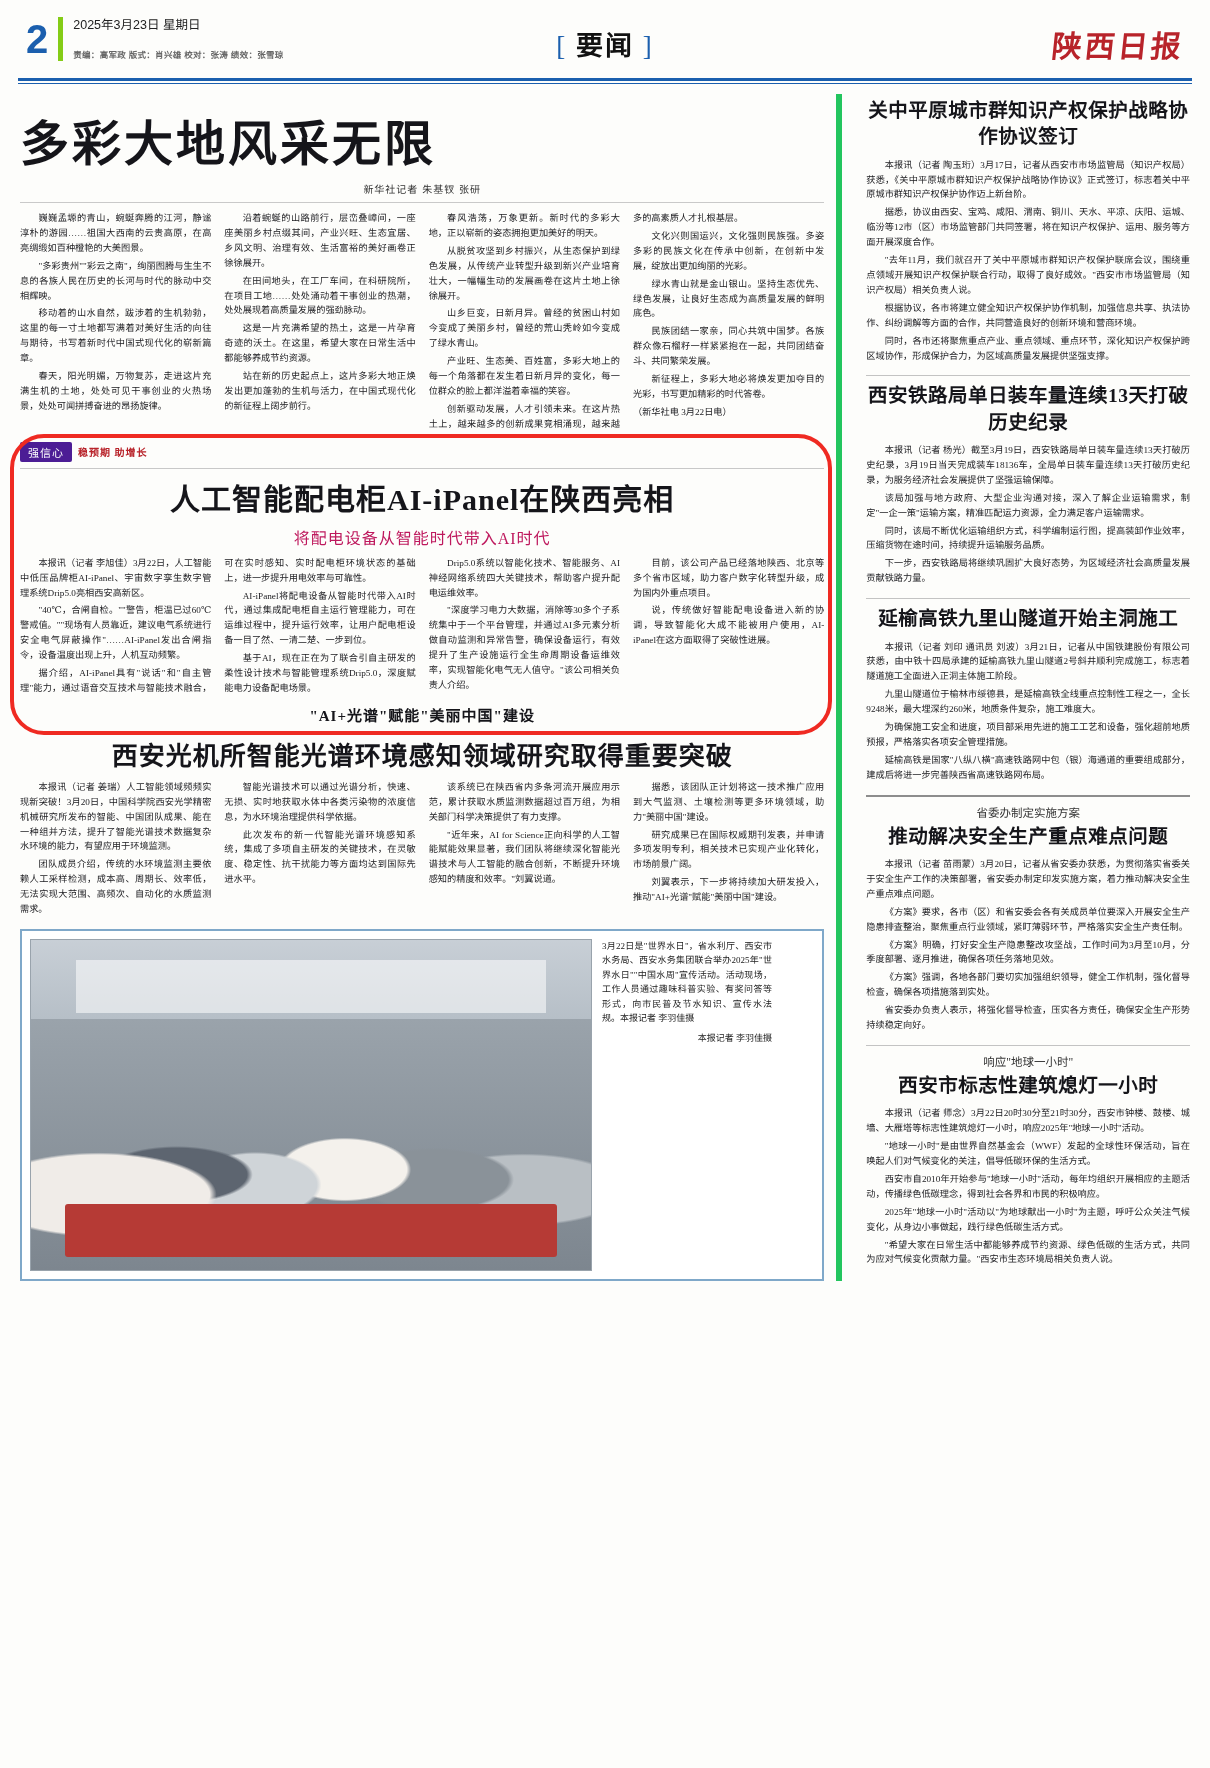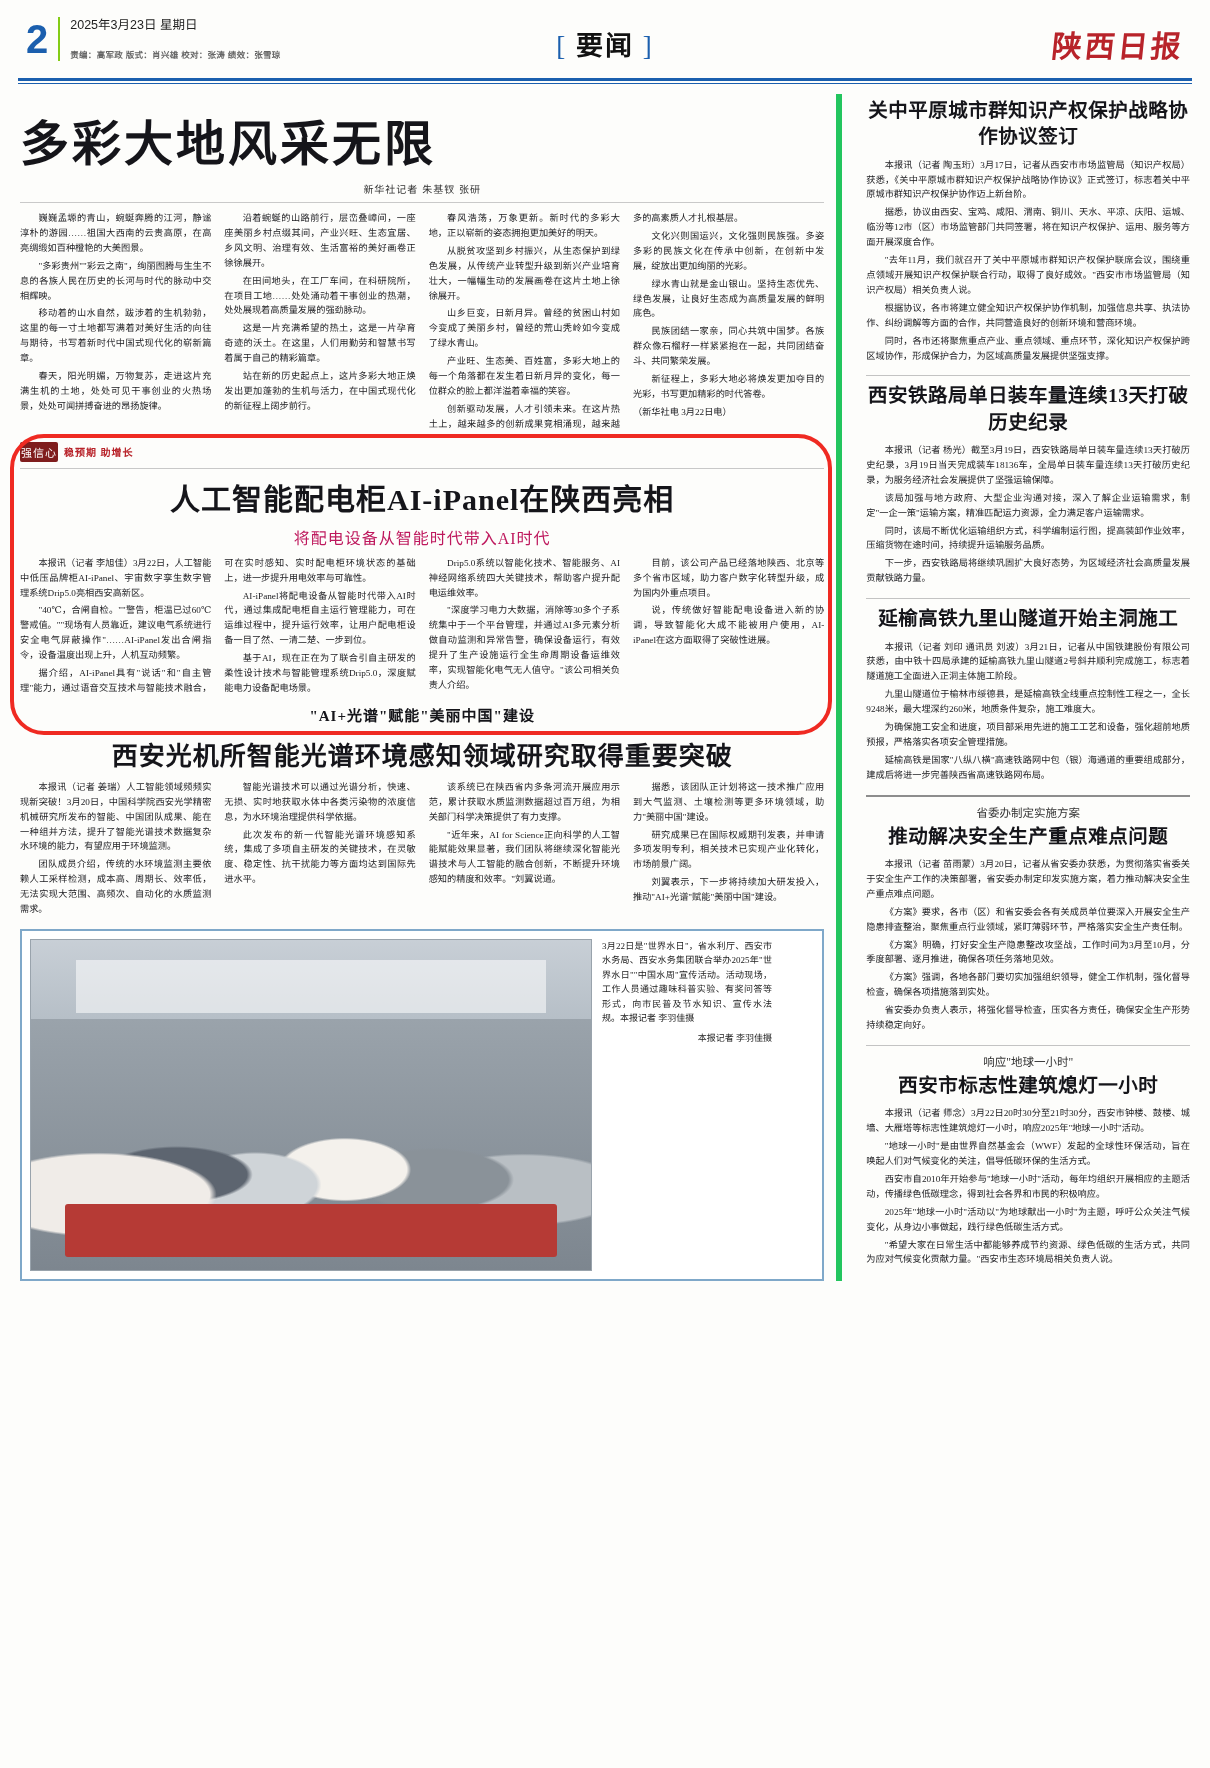--- a/index.html
+++ b/index.html
@@ -20,21 +20,21 @@
     height:78px;
     padding:0 26px;
     display:flex;align-items:center;
   }
   .page-num{
     font-family:"Liberation Sans","DejaVu Sans",sans-serif;
     font-size:40px;font-weight:bold;color:#1b5fae;
     line-height:1;margin-right:10px;
   }
   .date-block{
-    border-left:2px solid #84cc16;
+    border-left:5px solid #84cc16;
     padding-left:10px;
     line-height:1.35;
   }
   .date-line{font-size:12.5px;color:#222;font-family:"Liberation Sans",sans-serif;}
   .editors{font-size:8.5px;color:#666;margin-top:16px;letter-spacing:.3px;font-family:"Liberation Sans",sans-serif;font-weight:bold;}
   .section-title{
     position:absolute;left:50%;top:24px;transform:translateX(-50%);
     font-size:27px;font-weight:bold;color:#111;letter-spacing:2px;
   }
   .section-title .brk{color:#1b5fae;font-weight:normal;}
@@ -87,22 +87,22 @@
   .redbox{
     position:absolute;left:-10px;right:-8px;top:-8px;bottom:-10px;
     border:4px solid #ef2a22;border-radius:34px;
     pointer-events:none;
   }
   .kicker{
     display:flex;align-items:center;gap:6px;
     margin-bottom:6px;
   }
   .kicker .tag{
-    background:#7f1d1d;color:#fff;font-size:11px;
-    padding:2px 1px;border-radius:2px;
+    background:#4c1d95;color:#fff;font-size:11px;
+    padding:2px 8px;border-radius:2px;
     font-family:"Liberation Sans",sans-serif;letter-spacing:1px;
   }
   .kicker .tag2{
     color:#b8232a;font-size:10px;font-weight:bold;letter-spacing:1px;
   }
   h2.h-big{
     text-align:center;font-size:30px;font-weight:bold;
     margin:4px 0 6px;letter-spacing:1px;
   }
   .subhead{
@@ -196,21 +196,21 @@
       <div class="byline">新华社记者 朱基钗 张研</div>
       <div class="hr-thin"></div>
 
       <div class="cols4">
         <p class="t">巍巍孟塬的青山，蜿蜒奔腾的江河，静谧淳朴的游园……祖国大西南的云贵高原，在高亮绸缎如百种橙艳的大美图景。</p>
         <p class="t">"多彩贵州""彩云之南"，绚丽图腾与生生不息的各族人民在历史的长河与时代的脉动中交相辉映。</p>
         <p class="t">移动着的山水自然，跋涉着的生机勃勃，这里的每一寸土地都写满着对美好生活的向往与期待，书写着新时代中国式现代化的崭新篇章。</p>
         <p class="t">春天，阳光明媚，万物复苏，走进这片充满生机的土地，处处可见干事创业的火热场景，处处可闻拼搏奋进的昂扬旋律。</p>
         <p class="t">沿着蜿蜒的山路前行，层峦叠嶂间，一座座美丽乡村点缀其间，产业兴旺、生态宜居、乡风文明、治理有效、生活富裕的美好画卷正徐徐展开。</p>
         <p class="t">在田间地头，在工厂车间，在科研院所，在项目工地……处处涌动着干事创业的热潮，处处展现着高质量发展的强劲脉动。</p>
-        <p class="t">这是一片充满希望的热土，这是一片孕育奇迹的沃土。在这里，人们用勤劳和智慧书写着属于自己的精彩篇章。</p>
+        <p class="t">这是一片充满希望的热土，这是一片孕育奇迹的沃土。在这里，希望大家在日常生活中都能够养成节约资源。</p>
         <p class="t">站在新的历史起点上，这片多彩大地正焕发出更加蓬勃的生机与活力，在中国式现代化的新征程上阔步前行。</p>
         <p class="t">春风浩荡，万象更新。新时代的多彩大地，正以崭新的姿态拥抱更加美好的明天。</p>
         <p class="t">从脱贫攻坚到乡村振兴，从生态保护到绿色发展，从传统产业转型升级到新兴产业培育壮大，一幅幅生动的发展画卷在这片土地上徐徐展开。</p>
         <p class="t">山乡巨变，日新月异。曾经的贫困山村如今变成了美丽乡村，曾经的荒山秃岭如今变成了绿水青山。</p>
         <p class="t">产业旺、生态美、百姓富，多彩大地上的每一个角落都在发生着日新月异的变化，每一位群众的脸上都洋溢着幸福的笑容。</p>
         <p class="t">创新驱动发展，人才引领未来。在这片热土上，越来越多的创新成果竞相涌现，越来越多的高素质人才扎根基层。</p>
         <p class="t">文化兴则国运兴，文化强则民族强。多姿多彩的民族文化在传承中创新，在创新中发展，绽放出更加绚丽的光彩。</p>
         <p class="t">绿水青山就是金山银山。坚持生态优先、绿色发展，让良好生态成为高质量发展的鲜明底色。</p>
         <p class="t">民族团结一家亲，同心共筑中国梦。各族群众像石榴籽一样紧紧抱在一起，共同团结奋斗、共同繁荣发展。</p>
         <p class="t">新征程上，多彩大地必将焕发更加夺目的光彩，书写更加精彩的时代答卷。</p>

